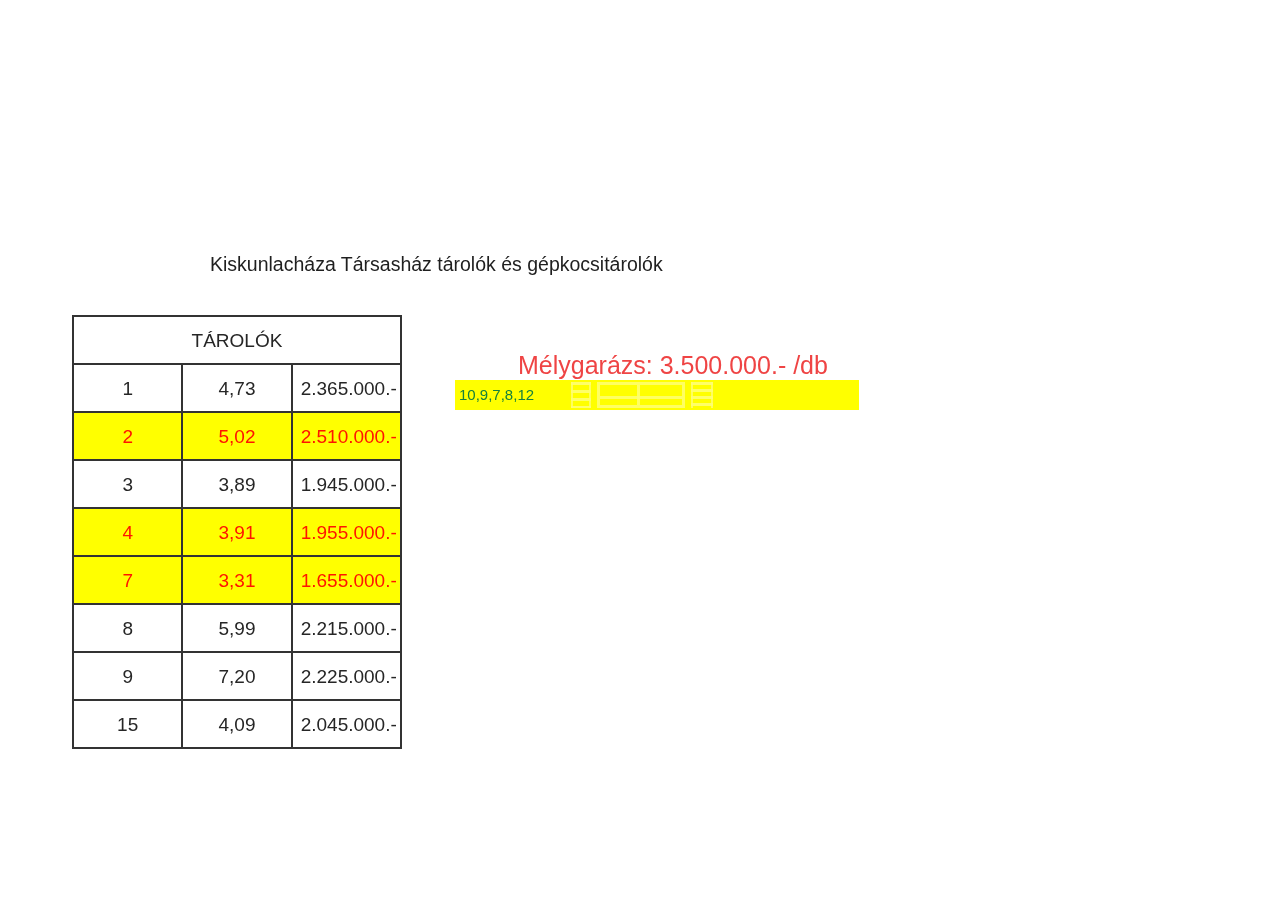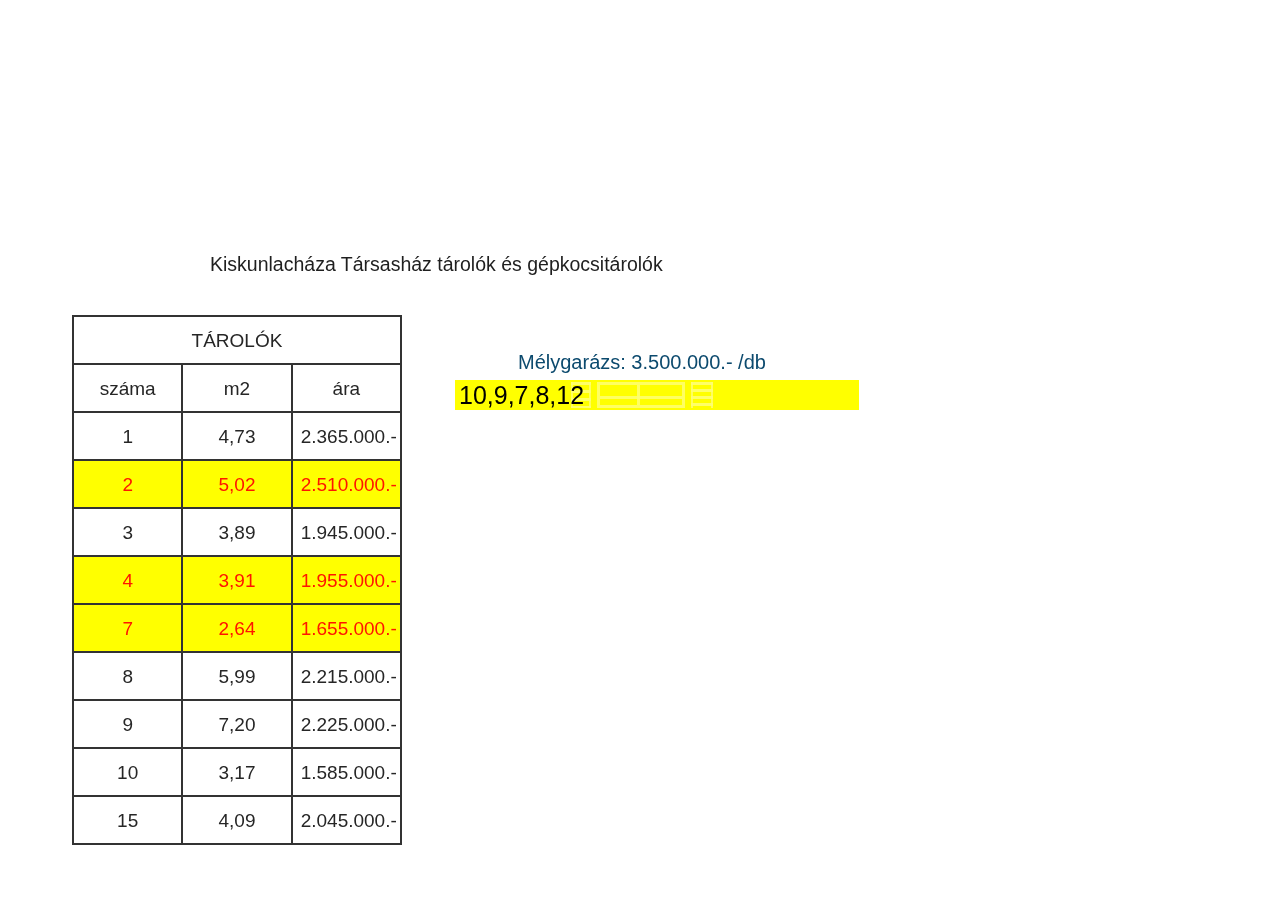--- a/index.html
+++ b/index.html
@@ -43,42 +43,42 @@
   }
   td.col-num  { width: 74px; }
   td.col-m2   { width: 97px; }
   td.col-ara  { width: 149px; }
   tr.hl td {
     background: #ffff00;
     color: #ff1500;
   }
   .note-black {
     position: absolute;
-    color: #0c4a6e;
-    font-size: 20px;
+    color: #ef4444;
+    font-size: 25px;
     white-space: nowrap;
   }
   .note-melygarazs { left: 518px; top: 351px; }
   .note-kulso      { left: 473px; top: 416px; }
   .hl-bar {
     position: absolute;
     left: 455px;
     top: 380px;
     width: 404px;
     height: 30px;
     background: #ffff00;
     overflow: hidden;
   }
   .hl-bar .hl-text {
     position: absolute;
     left: 4px;
     top: 0;
     line-height: 30px;
-    font-size: 25px;
-    color: #000000;
+    font-size: 15px;
+    color: #15803d;
     white-space: nowrap;
   }
   
   .wm { position: absolute; top: 2px; bottom: 2px; opacity: 0.45; }
   .wm-ladder1 {
     left: 116px; width: 16px;
     background: repeating-linear-gradient(
       to bottom, rgba(255,255,255,0.9) 0 3px, rgba(255,255,255,0) 3px 8px);
     border-left: 2px solid rgba(255,255,255,0.8);
     border-right: 2px solid rgba(255,255,255,0.8);
@@ -114,25 +114,20 @@
 <div class="page">
 
   <div class="doc-title">Kiskunlacháza Társasház tárolók és gépkocsitárolók</div>
 
   <table class="tarolok">
     <tbody>
       <tr>
         <td colspan="3">TÁROLÓK</td>
       </tr>
       <tr>
-        <td class="col-num">száma</td>
-        <td class="col-m2">m2</td>
-        <td class="col-ara">ára</td>
-      </tr>
-      <tr>
         <td class="col-num">1</td>
         <td class="col-m2">4,73</td>
         <td class="col-ara">2.365.000.-</td>
       </tr>
       <tr class="hl">
         <td class="col-num">2</td>
         <td class="col-m2">5,02</td>
         <td class="col-ara">2.510.000.-</td>
       </tr>
       <tr>
@@ -140,37 +135,32 @@
         <td class="col-m2">3,89</td>
         <td class="col-ara">1.945.000.-</td>
       </tr>
       <tr class="hl">
         <td class="col-num">4</td>
         <td class="col-m2">3,91</td>
         <td class="col-ara">1.955.000.-</td>
       </tr>
       <tr class="hl">
         <td class="col-num">7</td>
-        <td class="col-m2">2,64</td>
+        <td class="col-m2">3,31</td>
         <td class="col-ara">1.655.000.-</td>
       </tr>
       <tr>
         <td class="col-num">8</td>
         <td class="col-m2">5,99</td>
         <td class="col-ara">2.215.000.-</td>
       </tr>
       <tr>
         <td class="col-num">9</td>
         <td class="col-m2">7,20</td>
         <td class="col-ara">2.225.000.-</td>
-      </tr>
-      <tr>
-        <td class="col-num">10</td>
-        <td class="col-m2">3,17</td>
-        <td class="col-ara">1.585.000.-</td>
       </tr>
       <tr>
         <td class="col-num">15</td>
         <td class="col-m2">4,09</td>
         <td class="col-ara">2.045.000.-</td>
       </tr>
     </tbody>
   </table>
 
   <div class="note-black note-melygarazs">Mélygarázs: 3.500.000.- /db</div>

